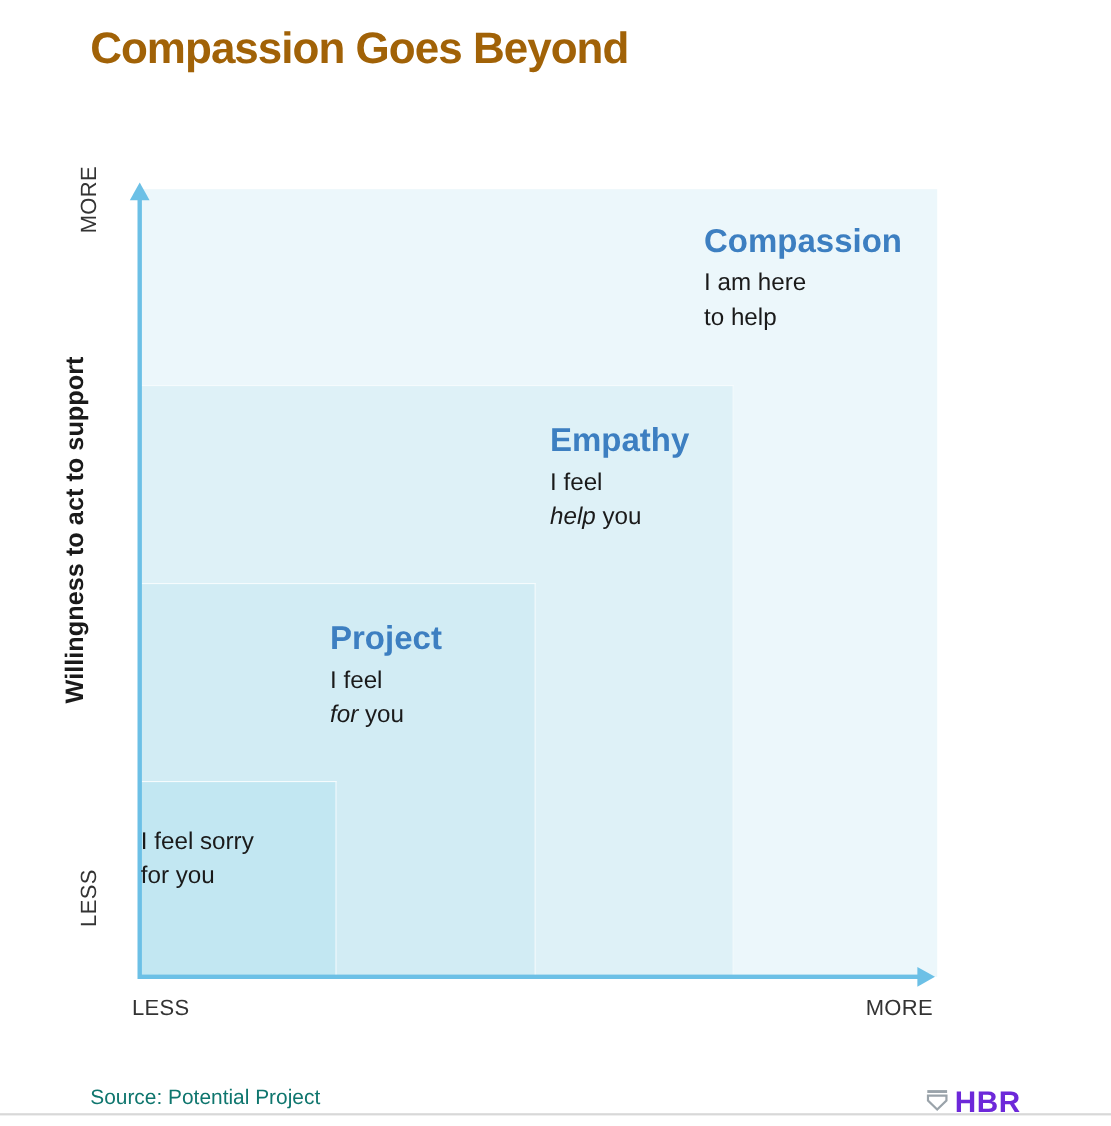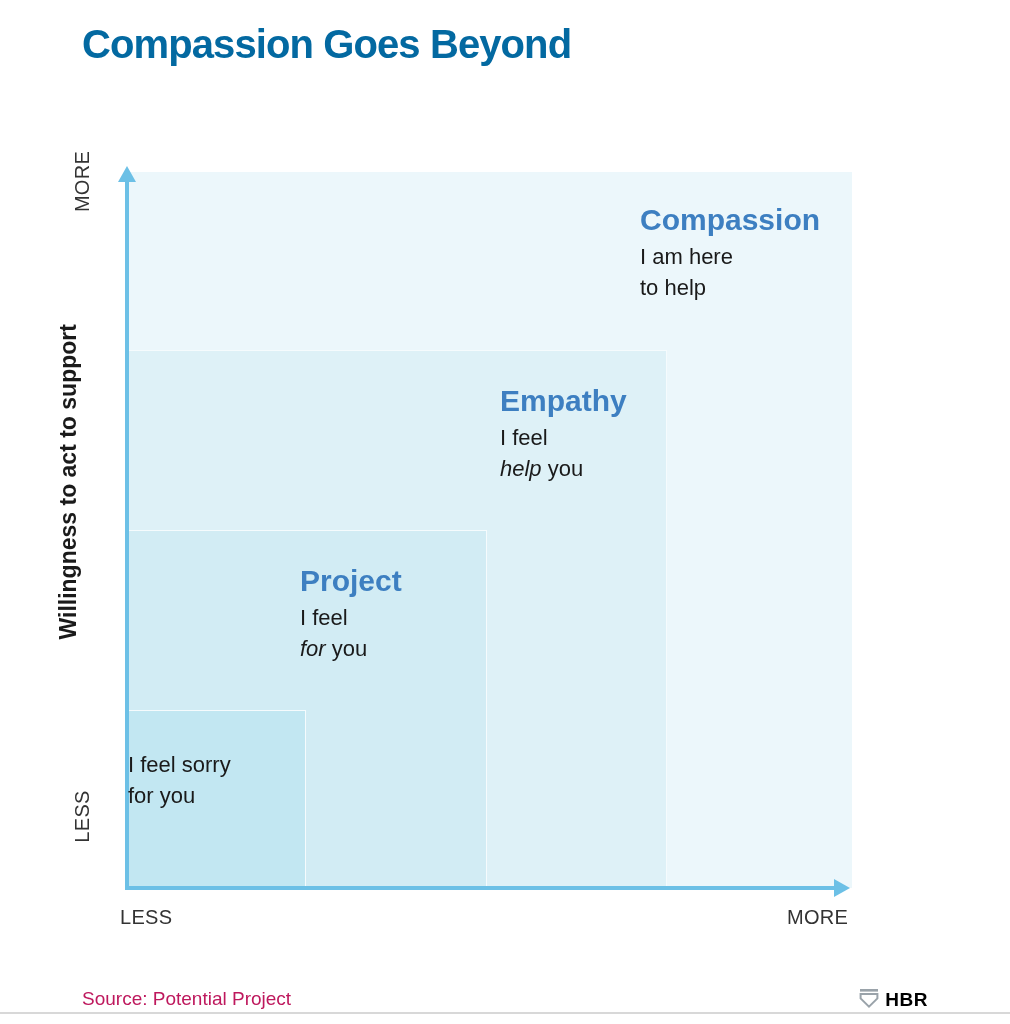--- a/index.html
+++ b/index.html
@@ -21,21 +21,21 @@
     left: 82px;
     top: 20px;
     width: 700px;
   }
   .title-line {
     font-family: "Liberation Sans", sans-serif;
     font-weight: bold;
     font-size: 40px;
     line-height: 48px;
     letter-spacing: -0.9px;
-    color: #0369a1;
+    color: #a16207;
     white-space: nowrap;
   }
 
   
   .chart-area {
     position: absolute;
     left: 0;
     top: 0;
     width: 1010px;
     height: 1024px;
@@ -195,38 +195,38 @@
     width: 1010px;
     height: 2px;
     background: #d8d8d8;
   }
   .source {
     position: absolute;
     left: 82px;
     top: 988px;
     font-family: "Liberation Sans", sans-serif;
     font-size: 19px;
-    color: #be185d;
+    color: #0f766e;
     white-space: nowrap;
   }
   .hbr-logo {
     position: absolute;
     right: 82px;
     top: 987px;
     display: flex;
     align-items: center;
     gap: 6px;
   }
   .hbr-mark { display: block; }
   .hbr-text {
     font-family: "Liberation Sans", sans-serif;
     font-weight: bold;
-    font-size: 19px;
+    font-size: 27px;
     letter-spacing: 0.5px;
-    color: #000000;
+    color: #6d28d9;
   }
 </style>
 </head>
 <body>
 
 <div class="title-block">
   <div class="title-line">Compassion Goes Beyond</div>
 </div>
 
 <div class="chart-area">

